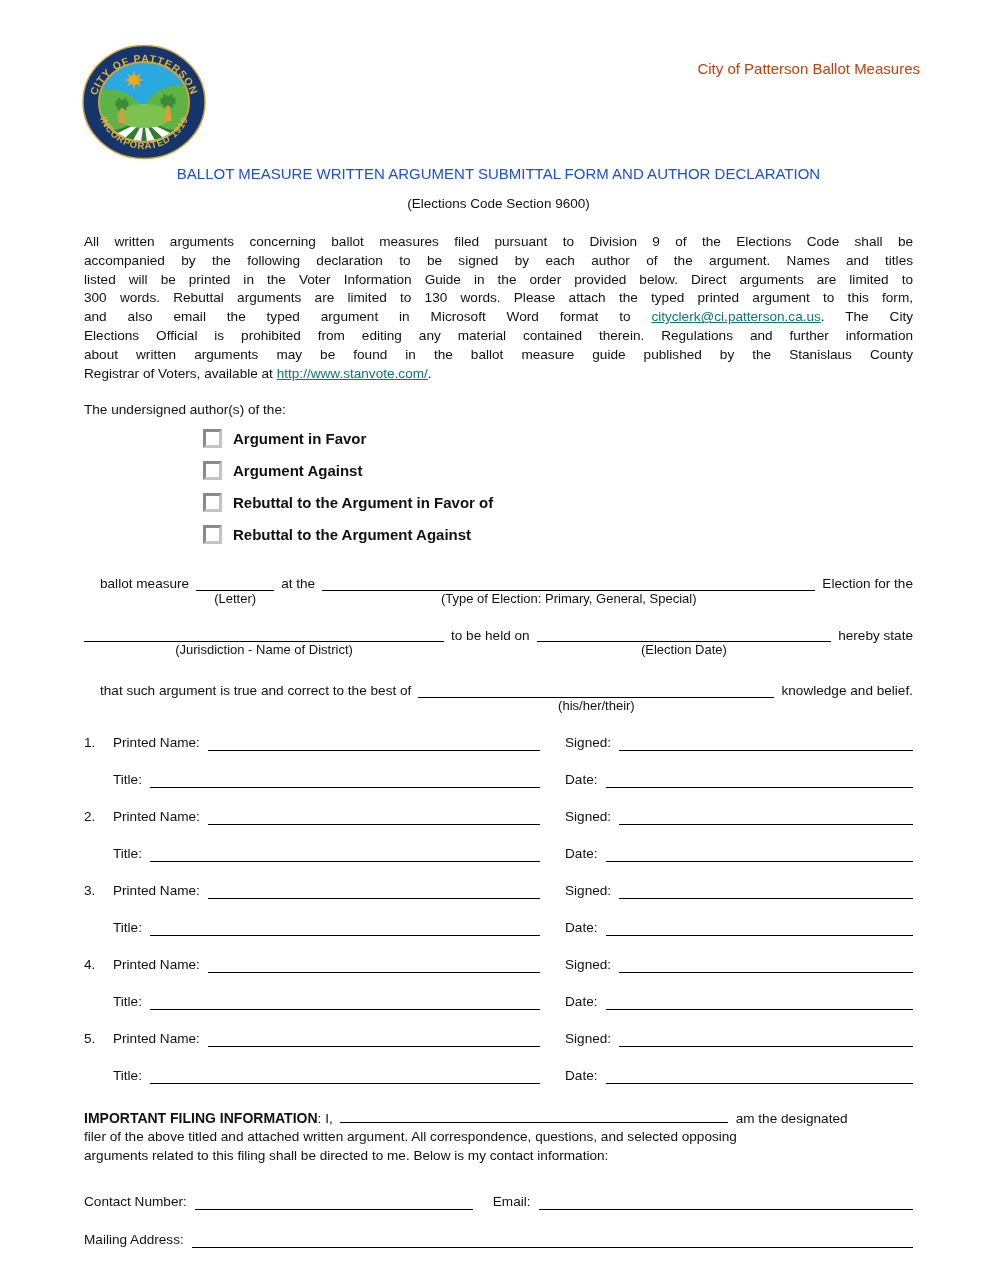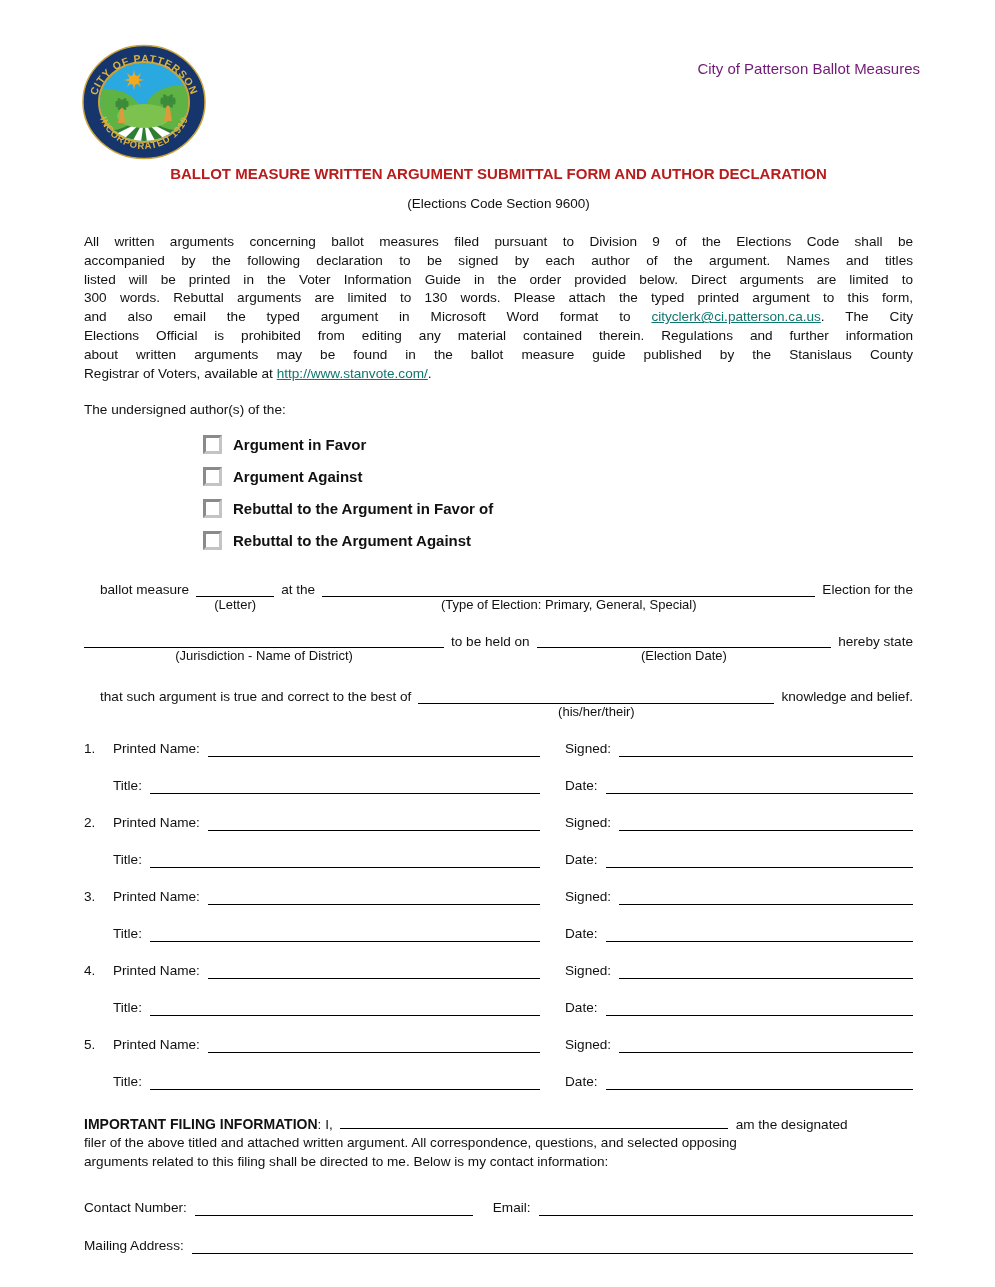--- a/index.html
+++ b/index.html
@@ -1,35 +1,35 @@
 <!DOCTYPE html>
 <html><head>
 <meta charset="utf-8">
 <style>
   * { margin:0; padding:0; box-sizing:border-box; }
   html,body { background:#fff; }
   body { font-family:"Liberation Sans","DejaVu Sans",sans-serif; color:#111; }
   .page { position:relative; width:995px; height:1287px; background:#fff; overflow:hidden; }
 
   .logo { position:absolute; left:82px; top:44px; }
-  .corner { position:absolute; top:60px; right:75px; font-size:15px; color:#701a75; }
+  .corner { position:absolute; top:60px; right:75px; font-size:15px; color:#c2410c; }
 
   .content { position:absolute; left:84px; top:165px; width:829px; }
 
-  .title { text-align:center; font-weight:bold; font-size:15px; line-height:18px; color:#b91c1c; }
+  .title { text-align:center; font-weight:normal; font-size:15px; line-height:18px; color:#1d4ed8; }
   .subtitle { text-align:center; font-size:13.5px; line-height:17px; margin-top:12px; }
 
   .intro { margin-top:21px; font-size:13.6px; }
   .jline { line-height:18.8px; text-align:justify; text-align-last:justify; }
   .jline.last { text-align-last:left; }
   .lnk { color:#0f766e; text-decoration:underline; cursor:pointer; }
 
   .lead { margin-top:18px; font-size:13.6px; line-height:17px; }
 
-  .options { margin-top:17px; margin-left:119px; }
+  .options { margin-top:11px; margin-left:119px; }
   .opt { display:flex; align-items:center; margin-bottom:13px; height:19px; }
   .cb { width:19px; height:19px; background:#fff; border:3px solid;
         border-color:#8a8a8a #c4c4c4 #c4c4c4 #8a8a8a; }
   .optlbl { font-weight:bold; font-size:15px; margin-left:11px; white-space:nowrap; }
 
   .mline { display:flex; align-items:flex-start; font-size:13.6px; margin-top:20px; }
   .mt { line-height:17px; white-space:nowrap; padding:0 7px; }
   .mt.first { padding-left:16px; }
   .mt.end { padding-right:0; }
   .bw { display:flex; flex-direction:column; }

